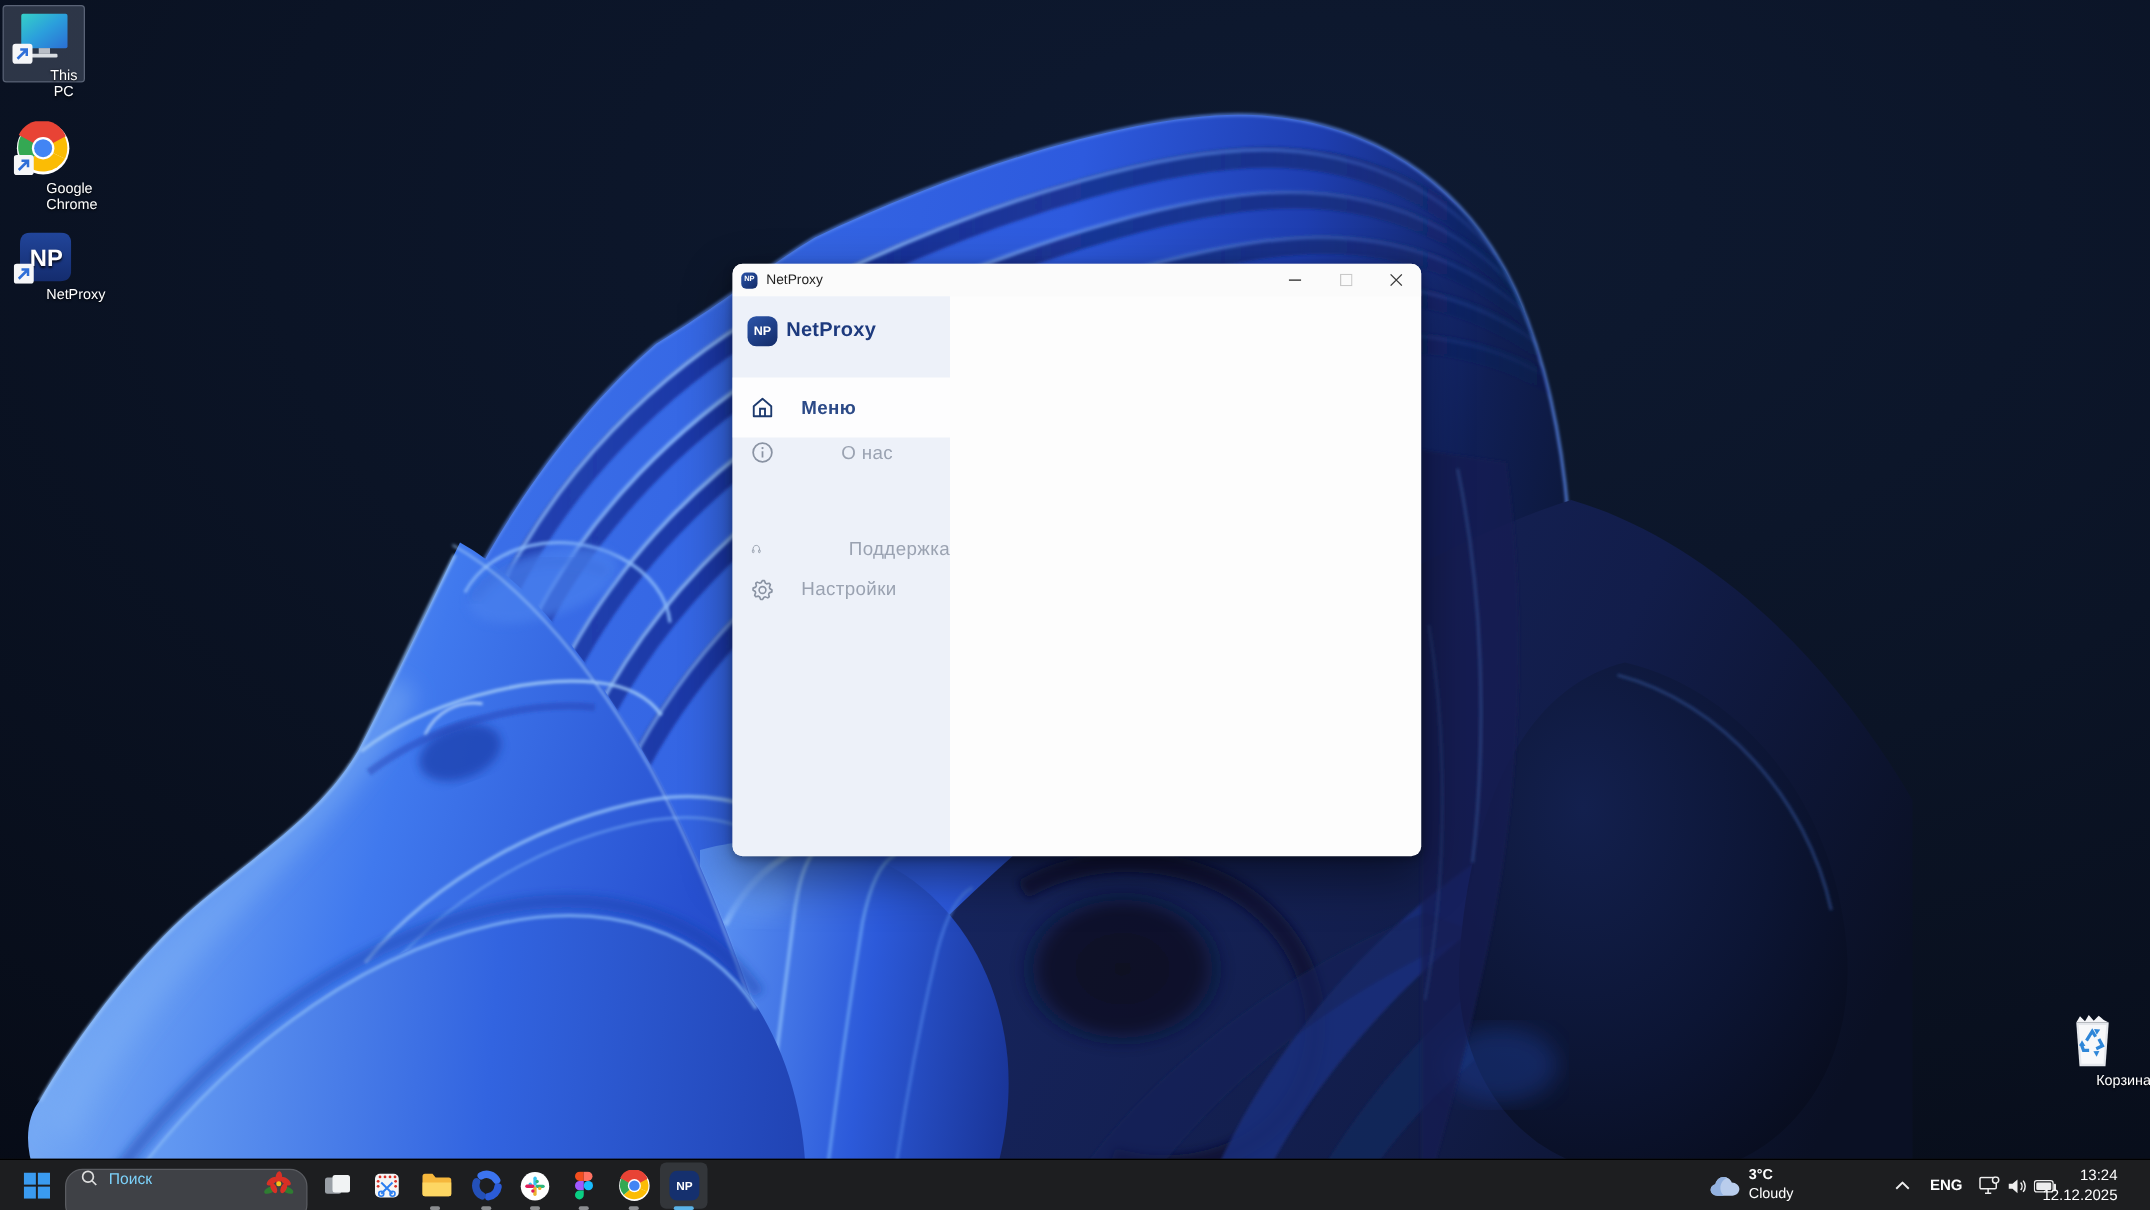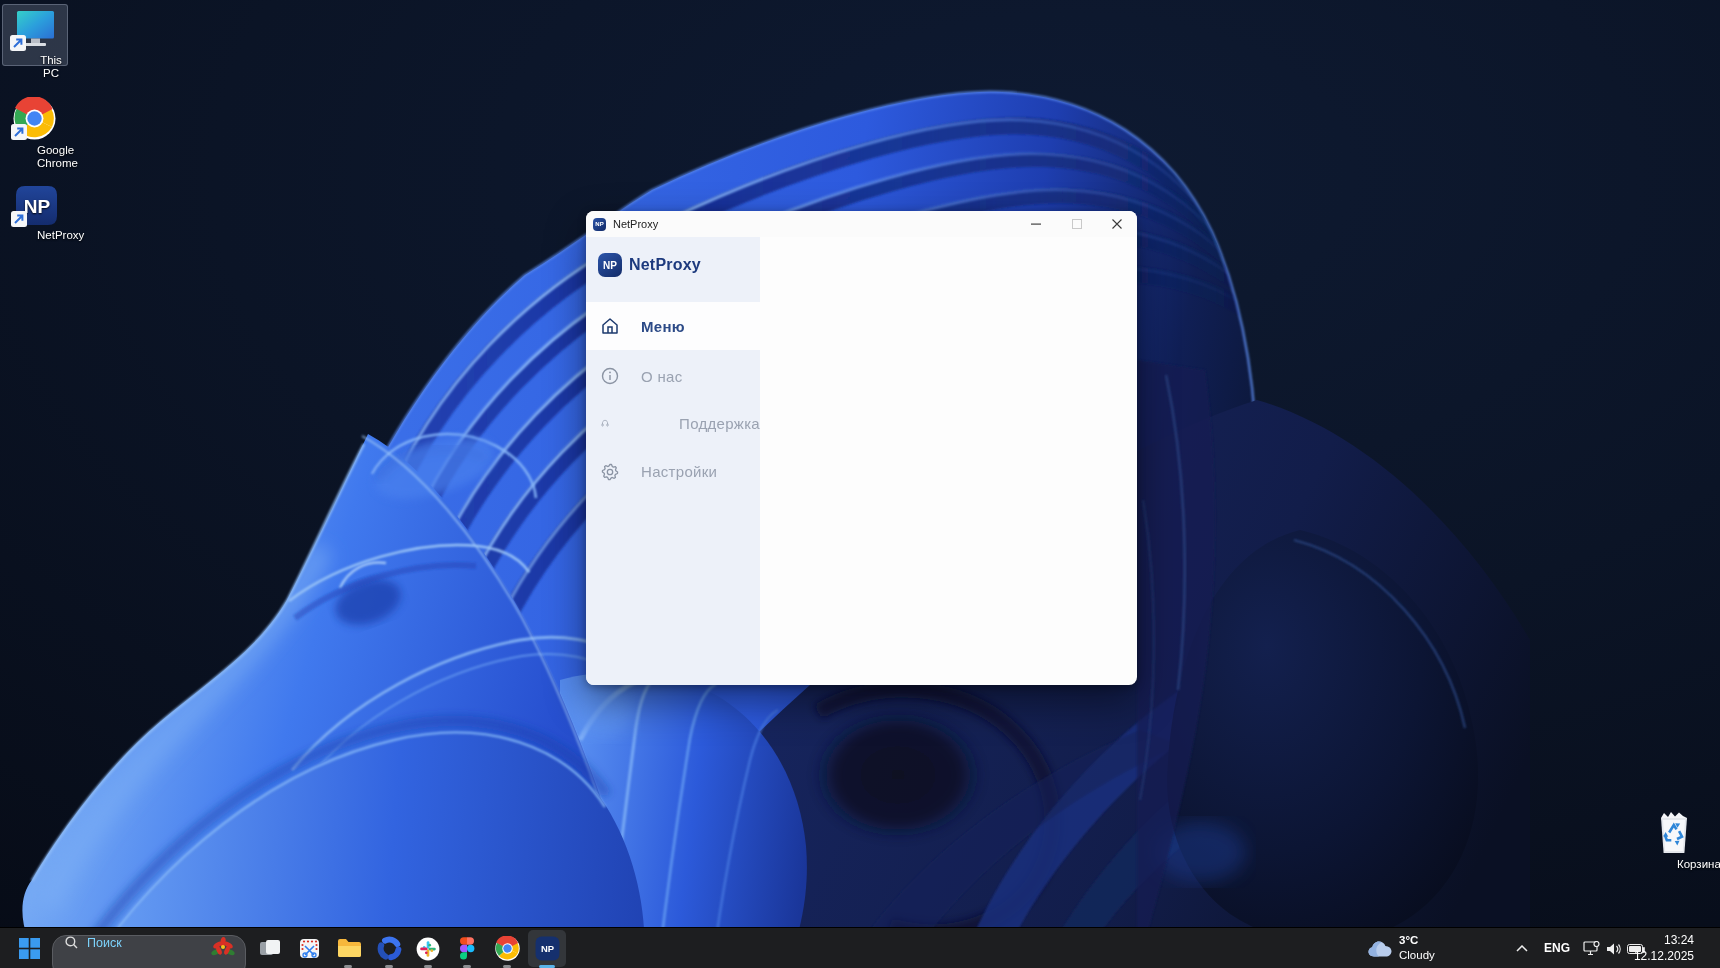--- a/index.html
+++ b/index.html
@@ -292,29 +292,29 @@
             <div class="lbadge">NP</div>
             <div class="ltext">NetProxy</div>
           </div>
         <div class="mrow active" style="top:65px;">
           <svg width="18" height="18" viewBox="0 0 18 18" fill="none" stroke="#1d3a6e" stroke-width="1.5">
               <path d="M2 8 L9 2 L16 8 L16 16 L2 16 Z" stroke-linejoin="round"></path>
               <path d="M7 16 L7 10 L11 10 L11 16"></path>
             </svg>
           <div class="mtext">Меню</div>
         </div>
-        <div class="mrow" style="top:115px;">
+        <div class="mrow" style="top:101px;gap:32px;">
           <svg width="18" height="18" viewBox="0 0 18 18" fill="none" stroke="#8a93a3" stroke-width="1.4">
               <circle cx="9" cy="9" r="7.5"></circle>
               <path d="M9 8 L9 13"></path>
               <circle cx="9" cy="5.4" r="0.9" fill="#8a93a3" stroke="none"></circle>
             </svg>
           <div class="mtext">О нас</div>
         </div>
-        <div class="mrow" style="top:162px;gap:48px;">
+        <div class="mrow" style="top:178px;gap:48px;">
           <svg width="18" height="18" viewBox="0 0 18 18" fill="none" stroke="#8a93a3" stroke-width="1.4">
               <path d="M3 12 C3 6 5 3 9 3 C13 3 15 6 15 12"></path>
               <rect x="2" y="11" width="3" height="5" rx="1.4"></rect>
               <rect x="13" y="11" width="3" height="5" rx="1.4"></rect>
             </svg>
           <div class="mtext">Поддержка</div>
         </div>
         <div class="mrow" style="top:210.5px;">
           <svg width="18" height="18" viewBox="0 0 18 18" fill="none" stroke="#8a93a3" stroke-width="1.3">
               <path d="M 9.0 1.4 L 10.5 1.5 L 11.3 3.5 L 12.3 4.1 L 14.4 3.6 L 15.3 4.8 L 14.5 6.7 L 14.8 7.8 L 16.6 9.0 L 16.5 10.5 L 14.5 11.3 L 13.9 12.3 L 14.4 14.4 L 13.2 15.3 L 11.3 14.5 L 10.2 14.8 L 9.0 16.6 L 7.5 16.5 L 6.7 14.5 L 5.7 13.9 L 3.6 14.4 L 2.7 13.2 L 3.5 11.3 L 3.2 10.2 L 1.4 9.0 L 1.5 7.5 L 3.5 6.7 L 4.1 5.7 L 3.6 3.6 L 4.8 2.7 L 6.7 3.5 L 7.8 3.2 Z" stroke-linejoin="round"></path>

